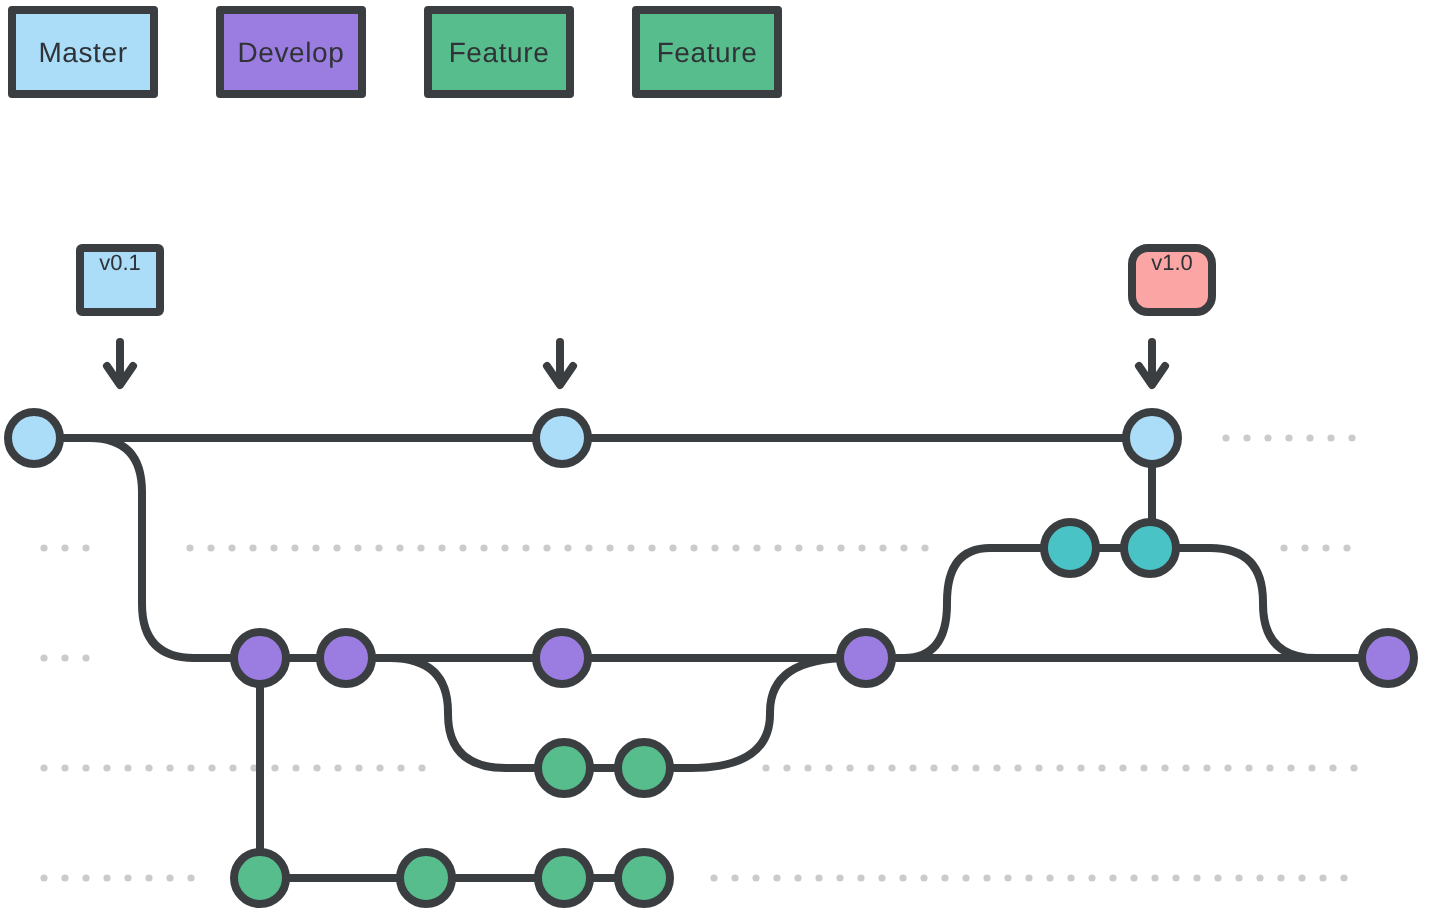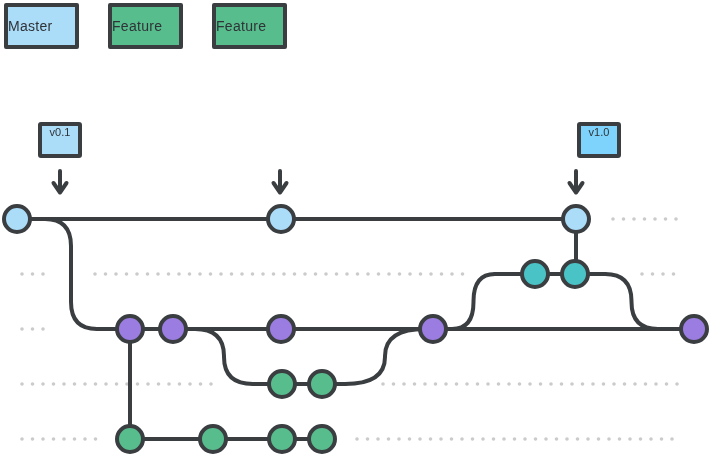--- a/index.html
+++ b/index.html
@@ -19,21 +19,21 @@
     gap: 29px;
   }
   .legend-box {
     box-sizing: border-box;
     width: 75px;
     height: 46px;
     border: 4px solid #3a3e41;
     border-radius: 2px;
     display: flex;
     align-items: center;
-    justify-content: flex-start;
+    justify-content: center;
     font-size: 14px;
     letter-spacing: 0.3px;
     color: #2f3337;
   }
   .tag {
     position: absolute;
     top: 122px;
     box-sizing: border-box;
     width: 44px;
     height: 36px;
@@ -49,32 +49,35 @@
 </style>
 </head>
 <body>
 
 <div id="stage">
 
   <div class="legend">
     <div class="legend-box" style="background: rgb(171, 220, 248); border-color: rgb(58, 62, 65);">
       <span>Master</span>
     </div>
+    <div class="legend-box" style="background: rgb(155, 124, 224); border-color: rgb(58, 62, 65);">
+      <span>Develop</span>
+    </div>
     <div class="legend-box" style="background: rgb(88, 189, 141); border-color: rgb(58, 62, 65);">
       <span>Feature</span>
     </div>
     <div class="legend-box" style="background: rgb(88, 189, 141); border-color: rgb(58, 62, 65);">
       <span>Feature</span>
     </div>
   </div>
 
   <div class="tag" style="left: 38px; background: rgb(171, 220, 248); border-color: rgb(58, 62, 65);">
     <span>v0.1</span>
   </div>
-  <div class="tag" style="left: 577px; background: #7dd3fc; border-color: rgb(58, 62, 65);">
+  <div class="tag" style="left: 564px; background: #fca5a5; border-color: rgb(58, 62, 65); border-radius: 10px;">
     <span>v1.0</span>
   </div>
 
   <svg id="graph-svg" width="715" height="459" viewBox="0 0 715 459" xmlns="http://www.w3.org/2000/svg">
       <line x1="613" y1="219" x2="678" y2="219" stroke="#cbcbcb" stroke-width="3.6" stroke-linecap="round" stroke-dasharray="0 10.5"></line>
       <line x1="22" y1="274" x2="52" y2="274" stroke="#cbcbcb" stroke-width="3.6" stroke-linecap="round" stroke-dasharray="0 10.5"></line>
       <line x1="95" y1="274" x2="472" y2="274" stroke="#cbcbcb" stroke-width="3.6" stroke-linecap="round" stroke-dasharray="0 10.5"></line>
       <line x1="642" y1="274" x2="682" y2="274" stroke="#cbcbcb" stroke-width="3.6" stroke-linecap="round" stroke-dasharray="0 10.5"></line>
       <line x1="22" y1="329" x2="52" y2="329" stroke="#cbcbcb" stroke-width="3.6" stroke-linecap="round" stroke-dasharray="0 10.5"></line>
       <line x1="22" y1="384" x2="218" y2="384" stroke="#cbcbcb" stroke-width="3.6" stroke-linecap="round" stroke-dasharray="0 10.5"></line>

